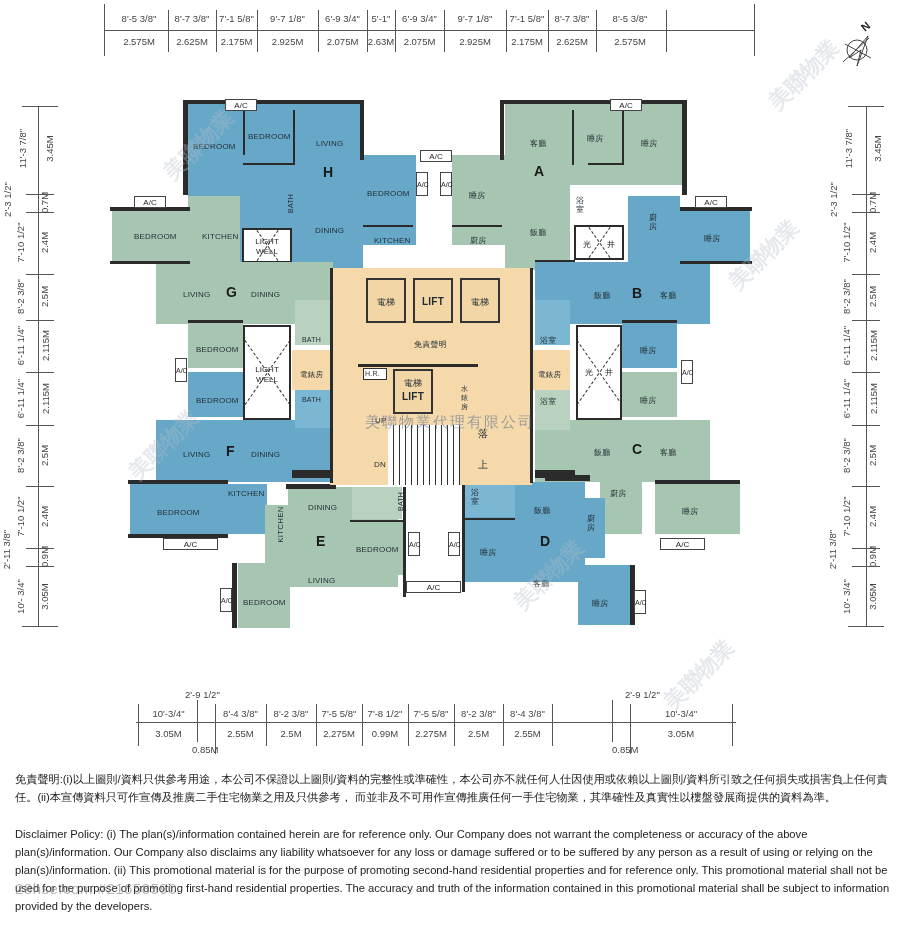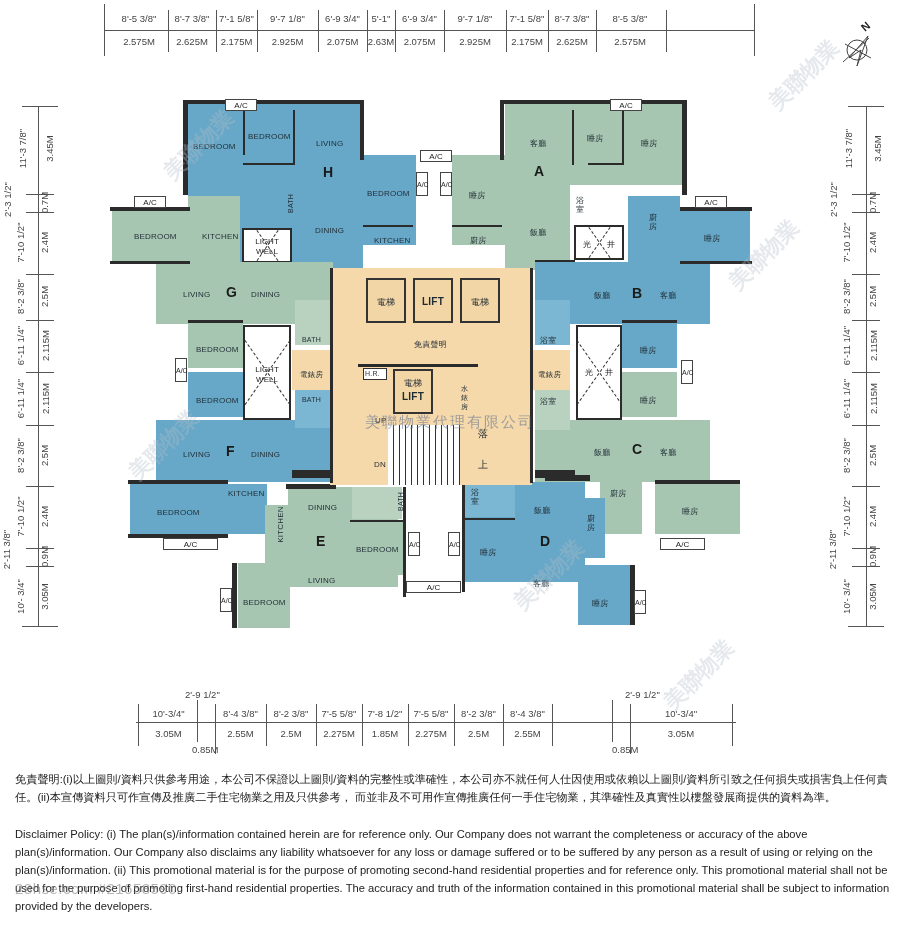--- a/index.html
+++ b/index.html
@@ -201,21 +201,21 @@
   <span class="dimtxt" style="left:362px; top:708px; width:46px;">7'-8 1/2"</span>
   <span class="dimtxt" style="left:408px; top:708px; width:46px;">7'-5 5/8"</span>
   <span class="dimtxt" style="left:454px; top:708px; width:49px;">8'-2 3/8"</span>
   <span class="dimtxt" style="left:503px; top:708px; width:49px;">8'-4 3/8"</span>
   <span class="dimtxt" style="left:630px; top:708px; width:102px;">10'-3/4"</span>
 
   <span class="dimtxt" style="left:140px; top:728px; width:57px;">3.05M</span>
   <span class="dimtxt" style="left:215px; top:728px; width:51px;">2.55M</span>
   <span class="dimtxt" style="left:266px; top:728px; width:50px;">2.5M</span>
   <span class="dimtxt" style="left:316px; top:728px; width:46px;">2.275M</span>
-  <span class="dimtxt" style="left:362px; top:728px; width:46px;">1.85M</span>
+  <span class="dimtxt" style="left:362px; top:728px; width:46px;">0.99M</span>
   <span class="dimtxt" style="left:408px; top:728px; width:46px;">2.275M</span>
   <span class="dimtxt" style="left:454px; top:728px; width:49px;">2.5M</span>
   <span class="dimtxt" style="left:503px; top:728px; width:49px;">2.55M</span>
   <span class="dimtxt" style="left:630px; top:728px; width:102px;">3.05M</span>
 </div>
 
 <div class="plan">
 
   <div>
     <div class="rm blue" style="left:188px; top:100px; width:175px; height:170px;"></div>

